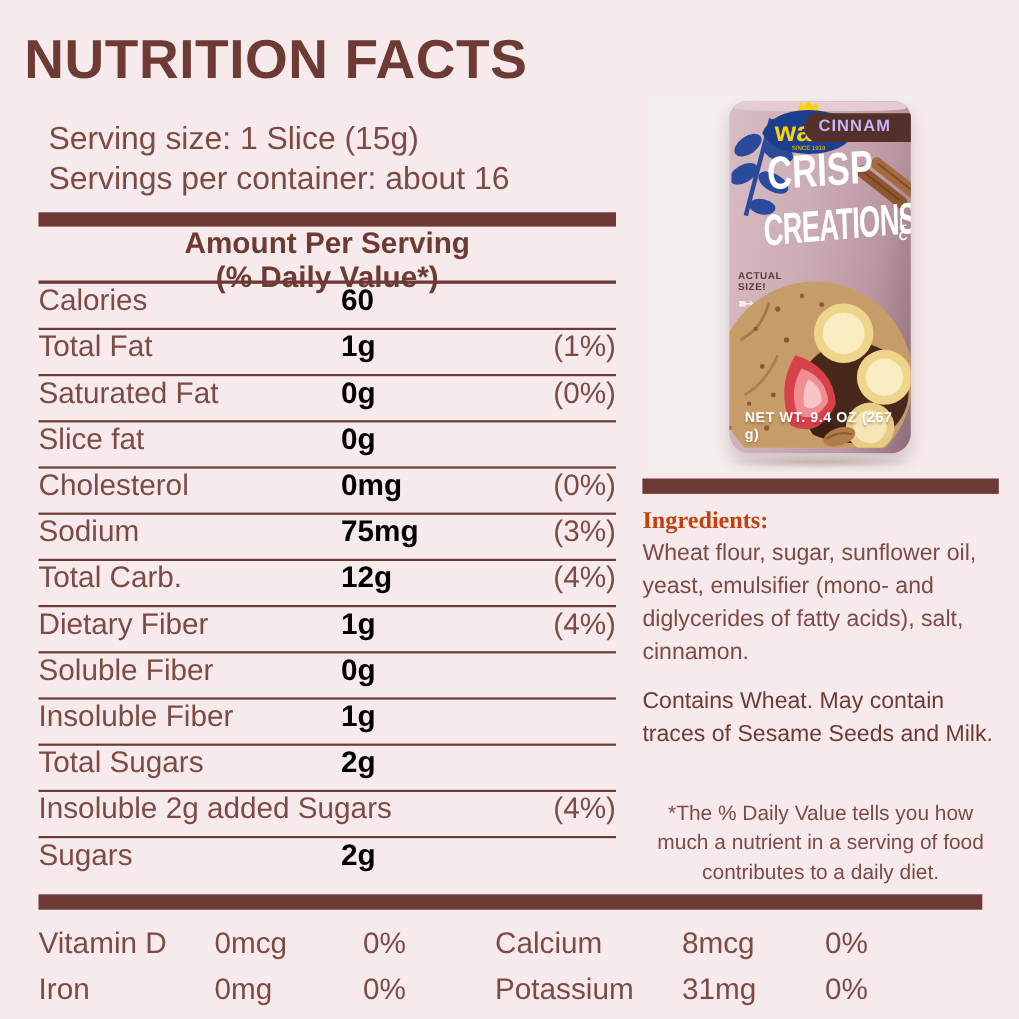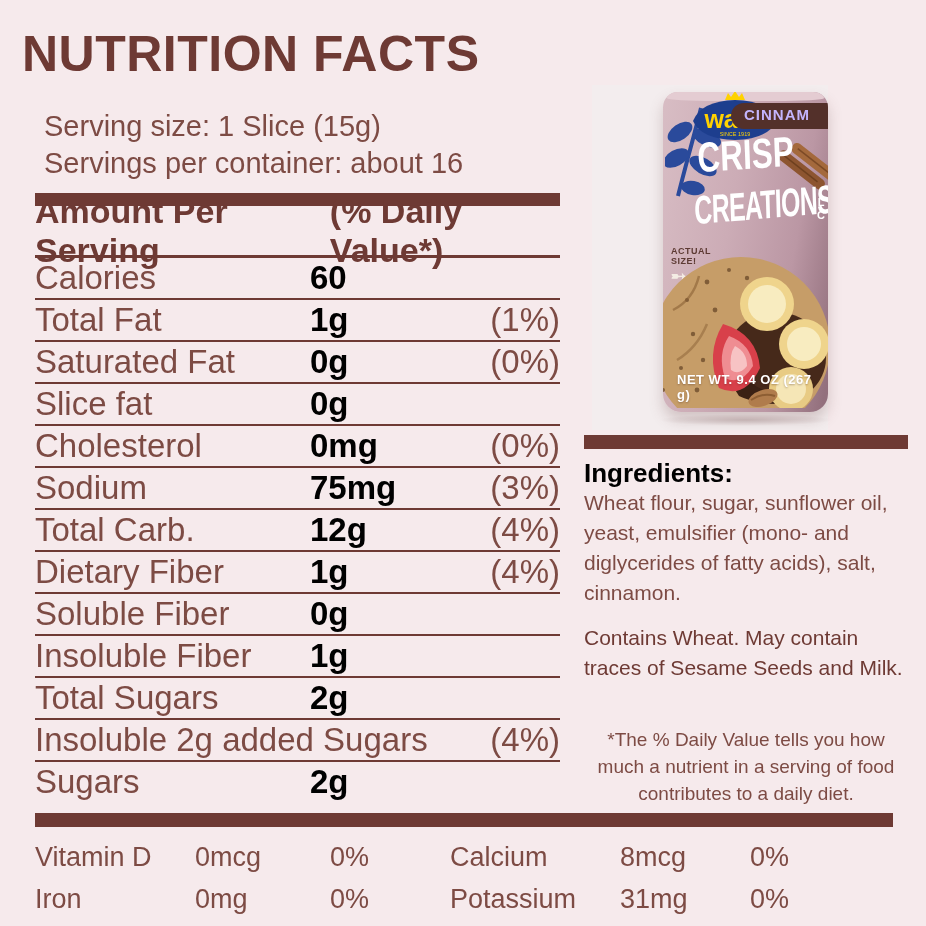--- a/index.html
+++ b/index.html
@@ -10,25 +10,25 @@
   
   .title{
     position:absolute;left:22px;top:28px;margin:0;
     font-size:50px;font-weight:800;letter-spacing:.5px;color:#6e3a34;line-height:52px;
   }
   .serving{position:absolute;left:24px;top:108px;font-size:29px;line-height:37px;color:#7d4b44;margin-left:20px;}
   .ntable{position:absolute;left:35px;top:193px;width:525px;}
   .bar{height:13px;background:#6e3a34;}
   .thead{
     display:flex;justify-content:space-between;align-items:center;height:49px;
-    border-bottom:3px solid #6e3a34;font-size:34px;font-weight:700;color:#6e3a34;
+    border-bottom:3px solid #6e3a34;font-size:27px;font-weight:700;color:#6e3a34;flex-direction:column;
   }
   .nrow{
     position:relative;height:40px;border-bottom:2px solid #6e3a34;
-    font-size:33px;display:flex;align-items:center;color:#7d4b44;
+    font-size:27px;display:flex;color:#7d4b44;
   }
   .nrow.last{border-bottom:none;}
   .nrow .nval{position:absolute;left:275px;font-weight:700;color:#000000;}
   .nrow .ndv{position:absolute;right:0;color:#7d4b44;}
   .fullbar{position:absolute;left:35px;top:813px;width:858px;height:14px;background:#6e3a34;}
   .micros{position:absolute;left:35px;top:836px;width:800px;font-size:27px;}
   .mrow{display:grid;grid-template-columns:160px 135px 120px 170px 130px 1fr;height:42px;align-items:center;}
   
   .photo{position:absolute;left:592px;top:85px;width:236px;height:345px;background:#f3edee;}
   .can{
@@ -65,21 +65,21 @@
   .scene{position:absolute;left:0;bottom:0;}
   .netwt{
     position:absolute;left:14px;bottom:10px;color:#fff;font-size:13px;font-weight:700;
     letter-spacing:.5px;text-shadow:0 1px 2px rgba(60,30,20,.35);
   }
   .can-shadow{position:absolute;left:66px;bottom:4px;width:175px;height:12px;border-radius:50%;
     background:radial-gradient(ellipse at center,rgba(120,85,85,.28),rgba(120,85,85,0) 70%);}
   
   .rightbar{position:absolute;left:584px;top:435px;width:324px;height:14px;background:#6e3a34;}
   .ingredients{position:absolute;left:584px;top:458px;width:330px;font-size:21px;line-height:30px;color:#7d4b44;}
-  .ing-h{display:block;font-size:26px;font-weight:700;color:#000000;}
+  .ing-h{display:block;font-size:22px;font-weight:700;color:#c2410c;font-family:Liberation Serif, serif;}
   .allergen{margin-top:15px;font-weight:400;color:#6e3a34;}
   .footnote{position:absolute;left:584px;top:726px;width:324px;text-align:center;font-size:19px;line-height:27px;color:#7d4b44;}
 </style>
 </head>
 <body>
 
 <div class="page">
 
   <h1 class="title">NUTRITION FACTS</h1>
 

